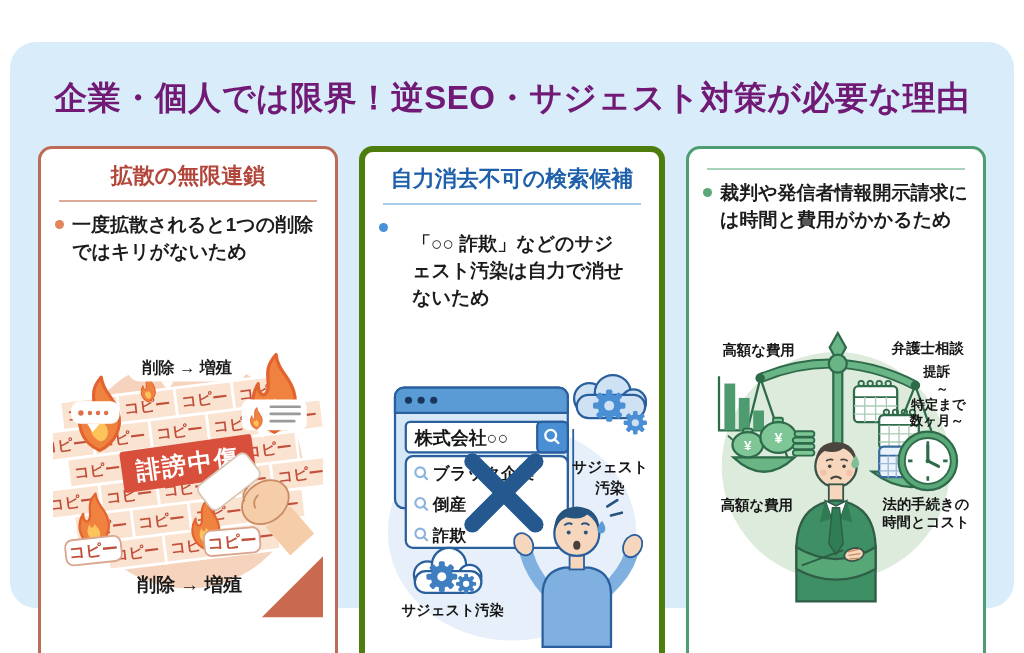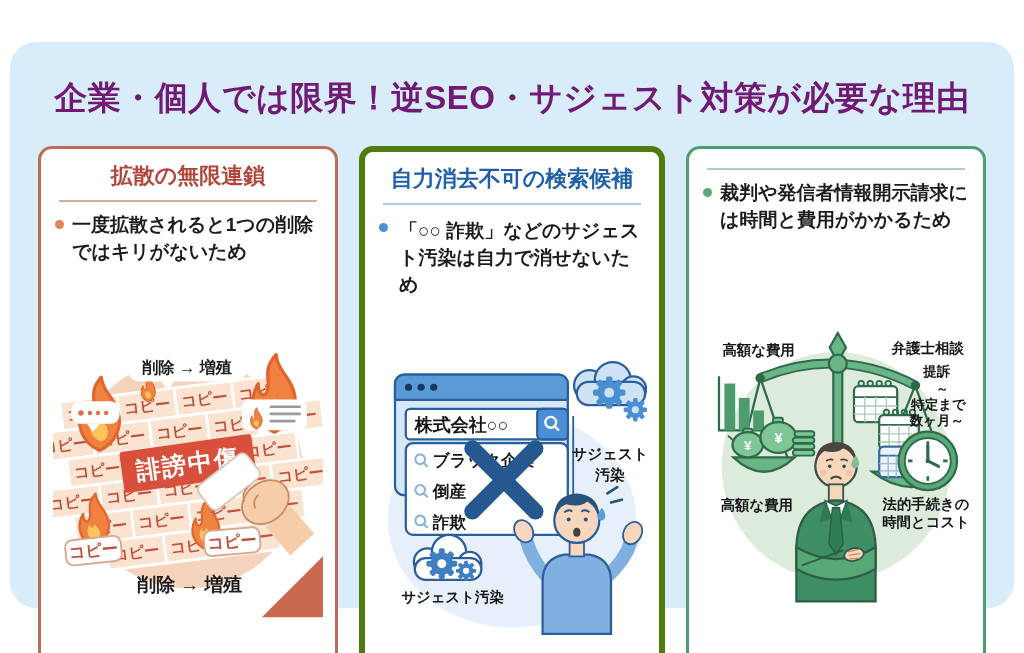--- a/index.html
+++ b/index.html
@@ -175,21 +175,21 @@
 
         <text class="cap-t" x="152" y="273" style="font-size:21px">削除 → 増殖</text>
       </svg>
     </section>
 
     <section class="panel panel-blue">
       <h2 class="panel-header">自力消去不可の検索候補</h2>
       <div class="divider"></div>
       <div class="bullet-row">
         <span class="dot"></span>
-        <p style="margin:3px">「○○ 詐欺」などのサジェスト汚染は自力で消せないため</p>
+        <p style="margin:16px">「○○ 詐欺」などのサジェスト汚染は自力で消せないため</p>
       </div>
 
       <svg class="illus" viewBox="0 0 300 300">
         <defs>
           <g id="gear">
             <g fill="currentColor">
               <rect x="-3.5" y="-18" width="7" height="8" rx="2"></rect>
               <rect x="-3.5" y="-18" width="7" height="8" rx="2" transform="rotate(45)"></rect>
               <rect x="-3.5" y="-18" width="7" height="8" rx="2" transform="rotate(90)"></rect>
               <rect x="-3.5" y="-18" width="7" height="8" rx="2" transform="rotate(135)"></rect>

